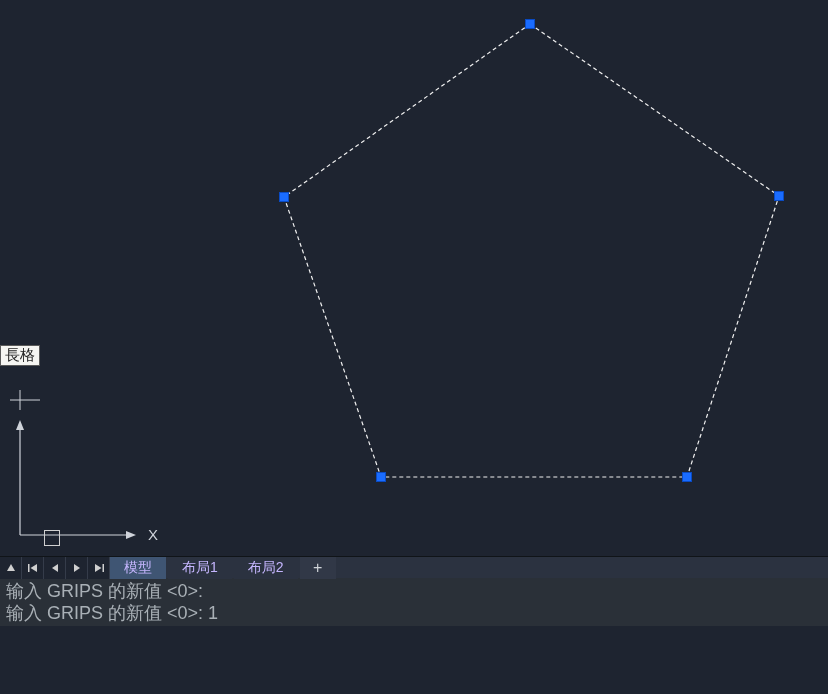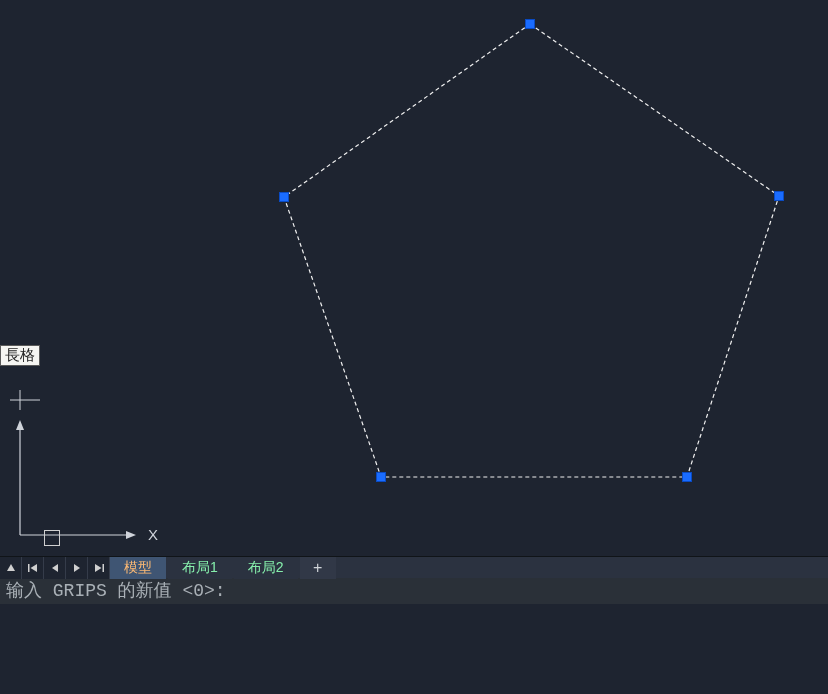--- a/index.html
+++ b/index.html
@@ -79,45 +79,45 @@
     font-size: 12px;
   }
   .nav-btn svg { width: 10px; height: 10px; }
   .tab {
     height: 22px;
     padding: 0 14px;
     display: flex;
     align-items: center;
     justify-content: center;
     font-size: 14px;
-    color: #86efac;
+    color: #c4b5fd;
     background: #2b3240;
     cursor: pointer;
     margin-right: 2px;
   }
   .tab.active {
     background: #3f5573;
-    color: #fdba74;
+    color: #c4b5fd;
     font-weight: 500;
     text-align: right;
   }
   .tab.plus {
     width: 36px;
     padding: 0;
     background: #313847;
     color: #cfd3d8;
     font-size: 16px;
   }
   .command-area {
     width: 828px;
     background: #2a3038;
     padding: 2px 6px 2px 6px;
   }
   .cmd-line {
-    font-family: Liberation Mono, monospace;
+    font-family: Liberation Sans, sans-serif;
     font-size: 18px;
     color: #a9b0b6;
     line-height: 22px;
     white-space: pre;
   }
 </style>
 </head>
 <body>
 
 <div class="canvas-area">
@@ -183,13 +183,14 @@
   </div>
 
   <div class="tab active">模型</div>
   <div class="tab">布局1</div>
   <div class="tab">布局2</div>
   <div class="tab plus">+</div>
 </div>
 
 <div class="command-area">
   <div class="cmd-line">输入 GRIPS 的新值 &lt;0&gt;:</div>
+  <div class="cmd-line">输入 GRIPS 的新值 &lt;0&gt;: 1</div>
 </div>
 
 </body></html>

